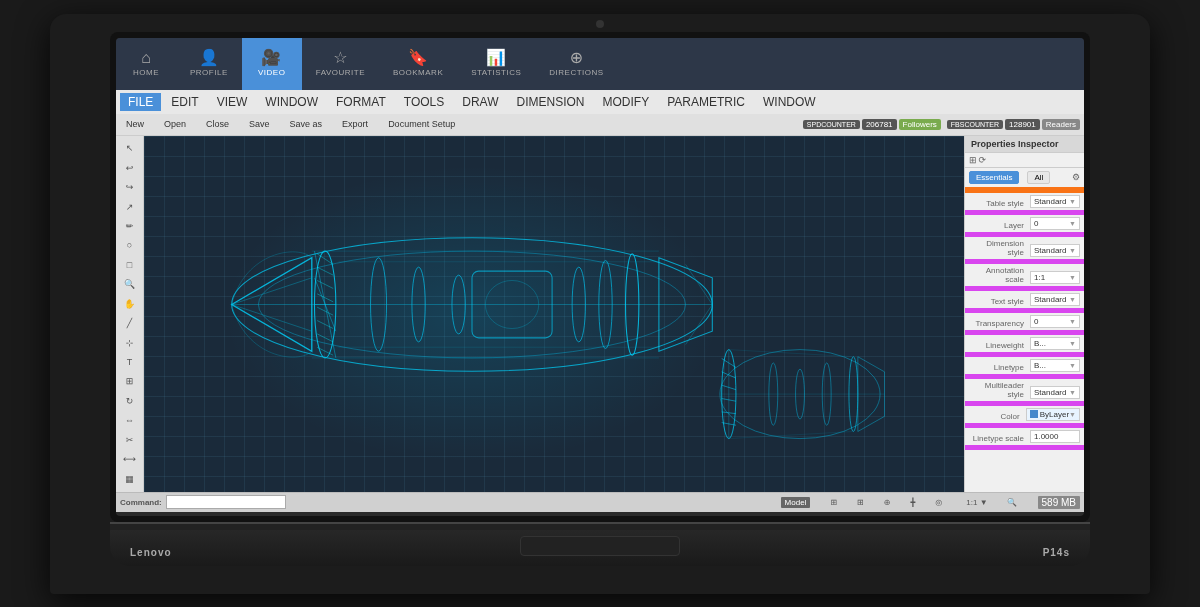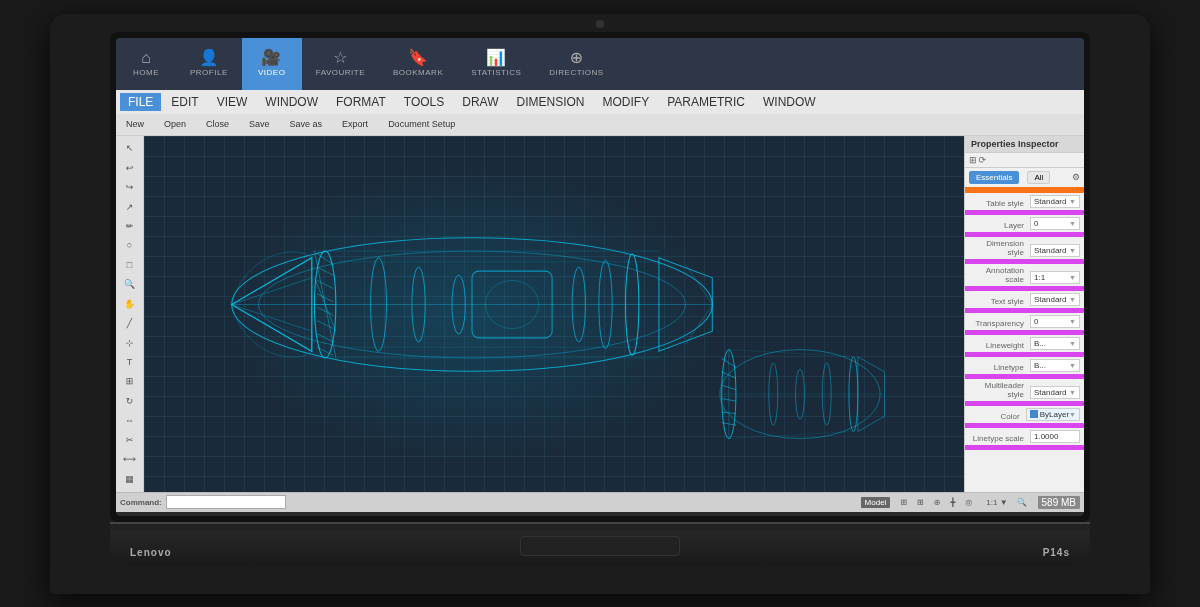--- a/index.html
+++ b/index.html
@@ -367,21 +367,21 @@
       display: flex;
       align-items: center;
       gap: 3px;
       margin-left: auto;
     }
 
     
     .bottom-tools {
       display: flex;
       align-items: center;
-      gap: 10px;
+      gap: 20px;
       margin-left: auto;
     }
 
     
     .laptop-bottom {
       height: 44px;
       background: linear-gradient(180deg, #2a2a2a 0%, #1a1a1a 100%);
       border-radius: 0 0 20px 20px;
       display: flex;
       align-items: flex-end;
@@ -493,20 +493,28 @@
         </div>
 
         <div class="toolbar">
           <button class="toolbar-btn">New</button>
           <button class="toolbar-btn">Open</button>
           <button class="toolbar-btn">Close</button>
           <button class="toolbar-btn">Save</button>
           <button class="toolbar-btn">Save as</button>
           <button class="toolbar-btn">Export</button>
           <button class="toolbar-btn">Document Setup</button>
+          <div class="toolbar-counter">
+            <span class="counter-badge" style="font-size:7px;">SPDCOUNTER</span>
+            <span class="counter-badge">206781</span>
+            <span class="counter-label">Followers</span>
+            <span class="counter-badge2" style="font-size:7px;margin-left:4px;">FBSCOUNTER</span>
+            <span class="counter-badge2">128901</span>
+            <span class="counter-label2">Readers</span>
+          </div>
         </div>
 
         <div class="main-area">
 
           <div class="left-toolbar">
             <button class="lt-btn">↖</button>
             <button class="lt-btn">↩</button>
             <button class="lt-btn">↪</button>
             <button class="lt-btn">↗</button>
             <button class="lt-btn">✏</button>

